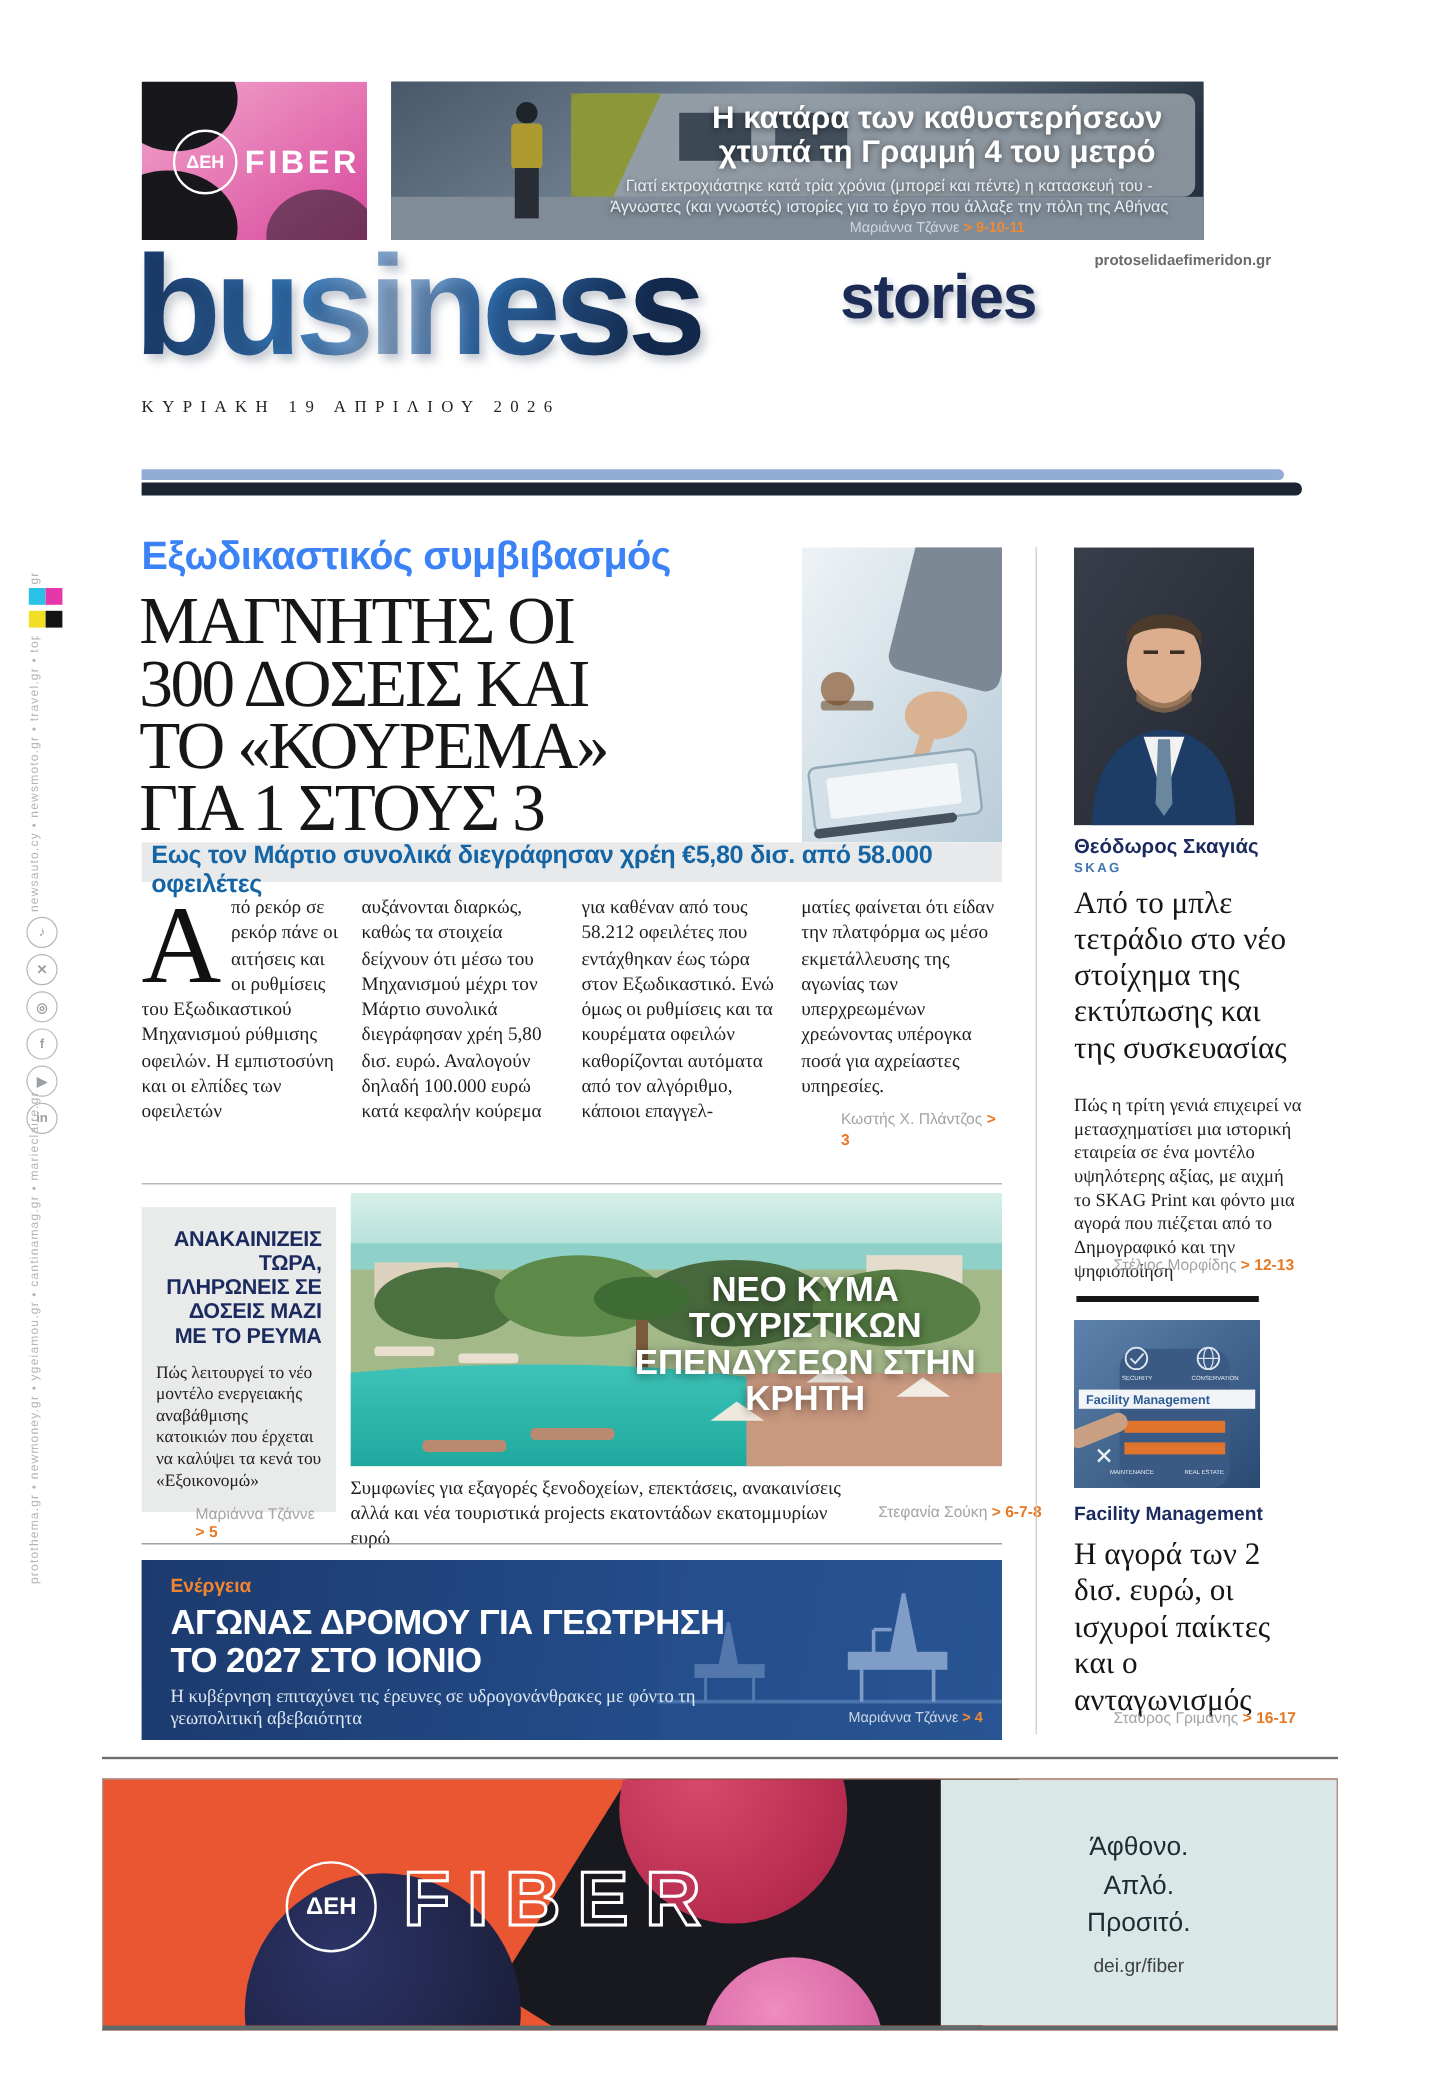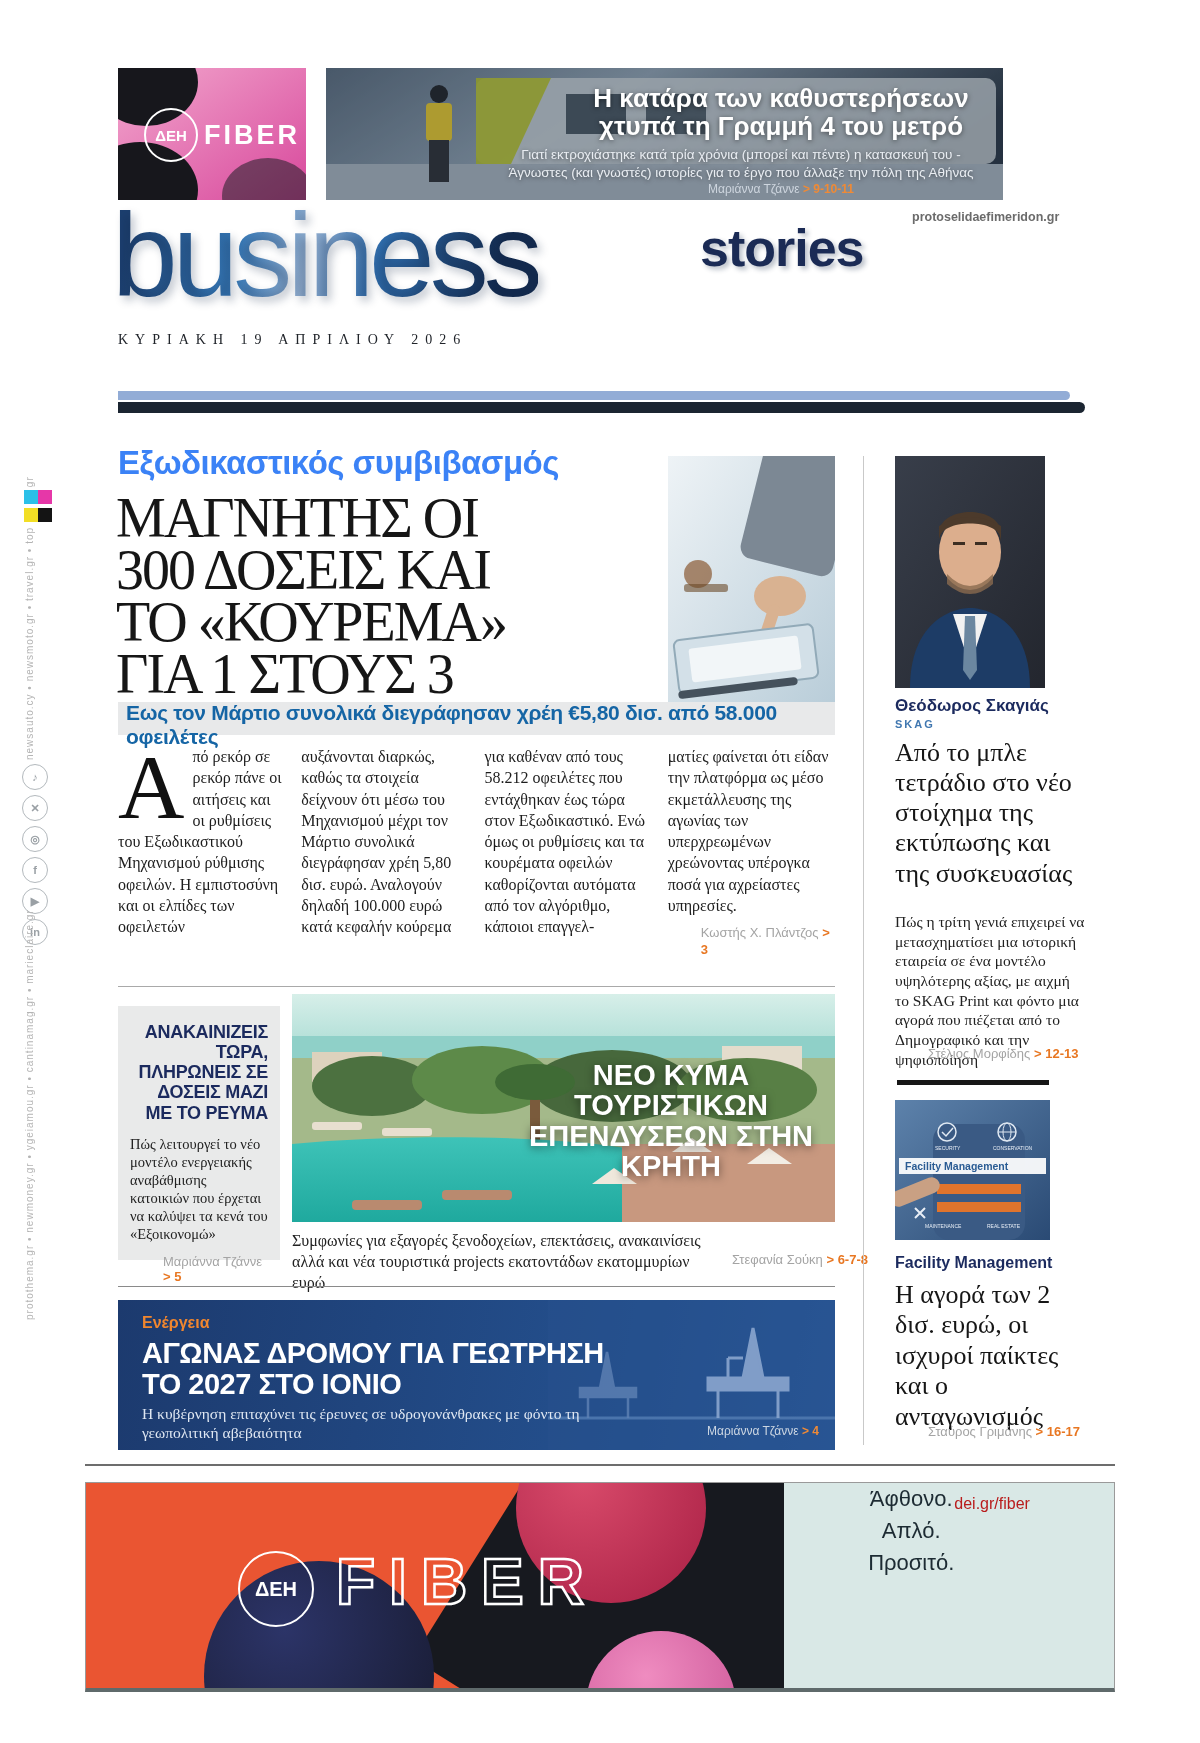--- a/index.html
+++ b/index.html
@@ -17,21 +17,21 @@
   
   .logo-box{left:118px;top:68px;width:188px;height:132px;overflow:hidden;}
   .metro-box{left:308px;top:68px;width:677px;height:132px;overflow:hidden;background:#3c4c5c;margin-left:18px;}
   .metro-head{position:absolute;left:255px;top:16px;width:400px;text-align:center;color:#fff;
               font-weight:bold;font-size:26px;line-height:1.08;text-shadow:0 1px 5px rgba(0,0,0,.5);}
   .metro-deck{position:absolute;left:175px;top:78px;width:480px;text-align:center;color:#e9edf2;
               font-size:13.5px;line-height:1.3;text-shadow:0 1px 4px rgba(0,0,0,.5);}
   .metro-by{position:absolute;left:255px;top:114px;width:400px;text-align:center;font-size:12px;color:#cdd5de;}
 
   
-  .mast-main{left:112px;top:196px;font-size:118px;font-weight:normal;letter-spacing:-5px;line-height:1;
+  .mast-main{left:112px;top:196px;font-size:118px;font-weight:bold;letter-spacing:-5px;line-height:1;
              background:linear-gradient(100deg,#1c3f6f 5%,#3577b5 30%,#93afd0 46%,#2f6cab 62%,#132a4e 90%);
              -webkit-background-clip:text;background-clip:text;color:transparent;
              text-shadow:4px 5px 8px rgba(20,40,70,0.25);}
   .mast-sub{left:700px;top:218px;font-size:52px;font-weight:bold;letter-spacing:-1px;color:#1b2b55;
             text-shadow:3px 3px 5px rgba(20,40,70,0.3);}
   .credit{left:912px;top:210px;font-size:12.5px;font-weight:bold;color:#6b6b6b;}
   .dateline{left:118px;top:332px;font-family:"Liberation Serif",serif;font-size:14px;letter-spacing:7px;color:#20242a;}
 
   .bar1{left:118px;top:391px;width:952px;height:9px;background:#92acd6;border-radius:0 6px 6px 0;}
   .bar2{left:118px;top:402px;width:967px;height:11px;background:#1b2531;border-radius:0 7px 7px 0;}
@@ -82,23 +82,23 @@
   .fac-label{left:895px;top:1254px;font-size:16px;font-weight:bold;color:#1b2a5e;}
   .fac-head{left:895px;top:1280px;width:192px;font-family:"Liberation Serif",serif;font-size:26px;line-height:1.17;color:#161616;}
   .sb-by2{left:895px;top:1424px;}
 
   
   .sep{left:85px;top:1464px;width:1030px;height:2px;background:#6d6d6d;}
   .ad{left:85px;top:1482px;width:1030px;height:210px;border:1px solid #9a9a9a;border-bottom:4px solid #5f6a6b;
       box-sizing:border-box;overflow:hidden;background:#ea5532;}
   .ad-shape{position:absolute;border-radius:50%;}
   .ad-pale{position:absolute;right:0;top:0;width:330px;height:100%;background:#d9e8e6;display:flex;
-           flex-direction:row;align-items:flex-start;justify-content:center;}
+           flex-direction:column;align-items:center;justify-content:center;}
   .ad-tag{font-size:22px;color:#1d2b33;line-height:1.45;text-align:center;}
-  .ad-url{margin-top:12px;font-size:16px;color:#b91c1c;}
+  .ad-url{margin-top:12px;font-size:16px;color:#404040;}
   .dei-circle{position:absolute;border:2.5px solid #fff;border-radius:50%;display:flex;align-items:center;
               justify-content:center;color:#fff;font-weight:bold;}
   .fiber-big{position:absolute;left:250px;top:62px;font-size:64px;font-weight:bold;letter-spacing:14px;
              color:transparent;-webkit-text-stroke:2.5px #ffffff;}
   .fiber-small{position:absolute;left:86px;top:52px;font-size:27px;font-weight:bold;letter-spacing:3px;color:#fff;}
 </style>
 </head>
 <body>
 
 <div id="page">

